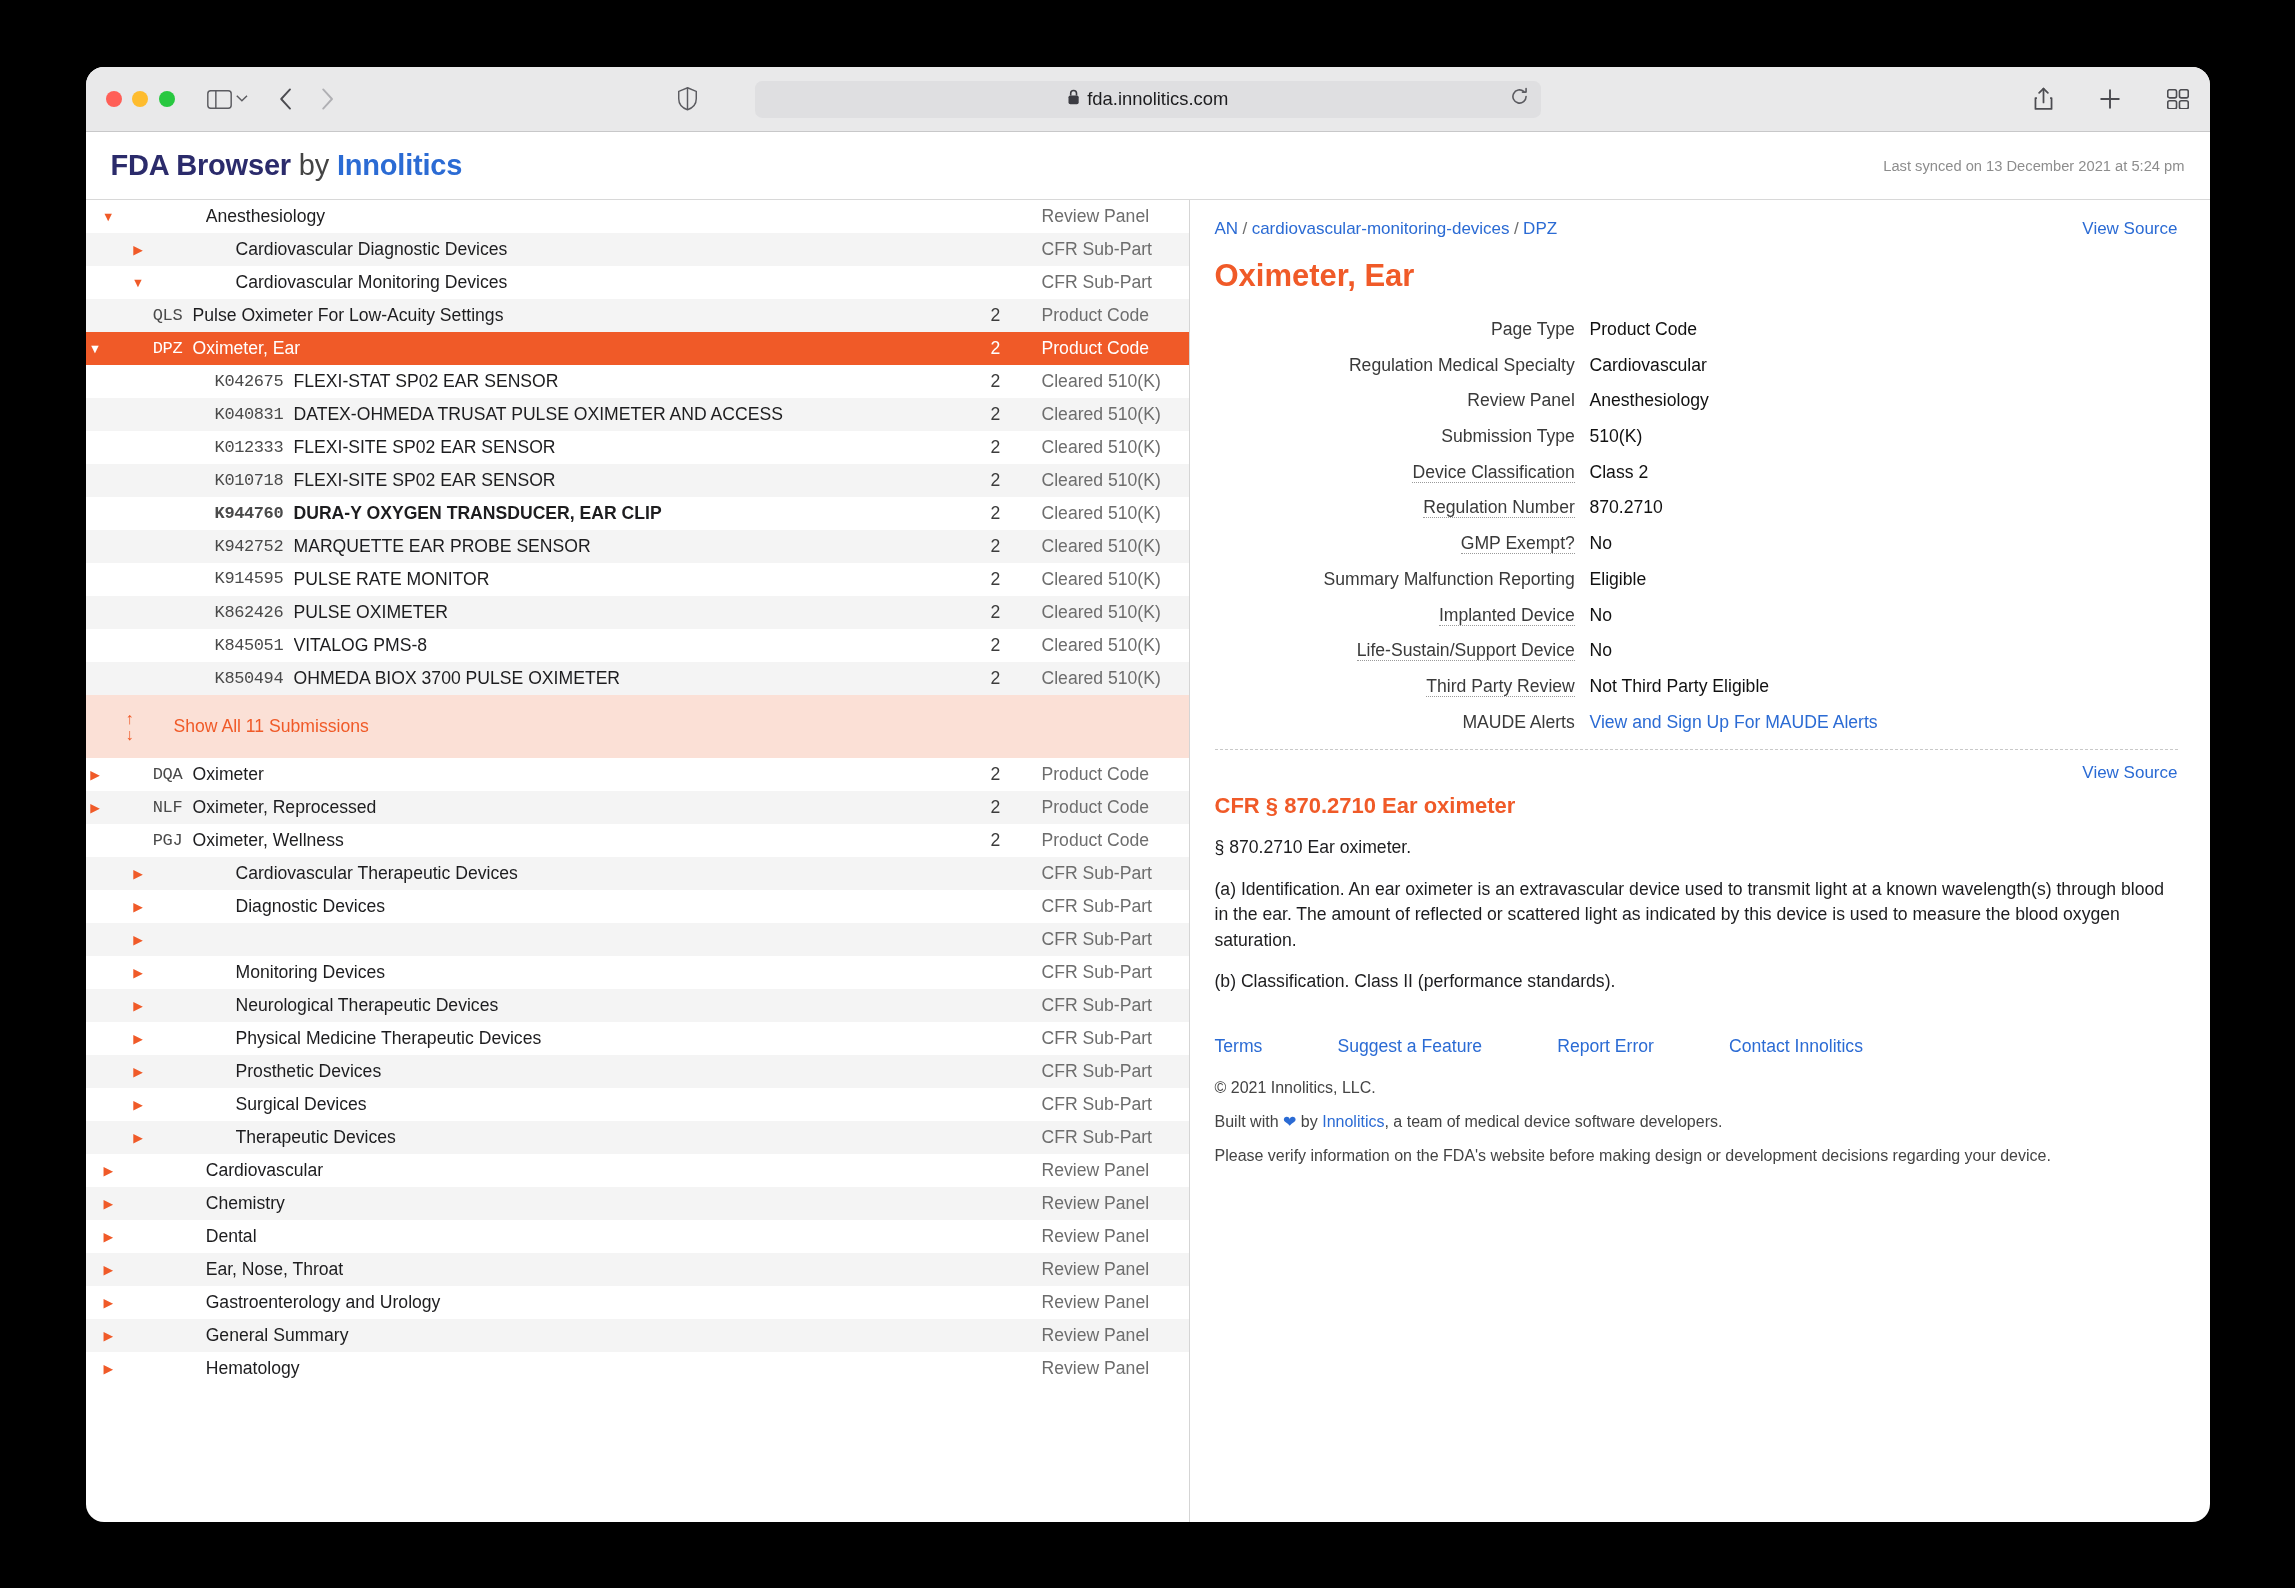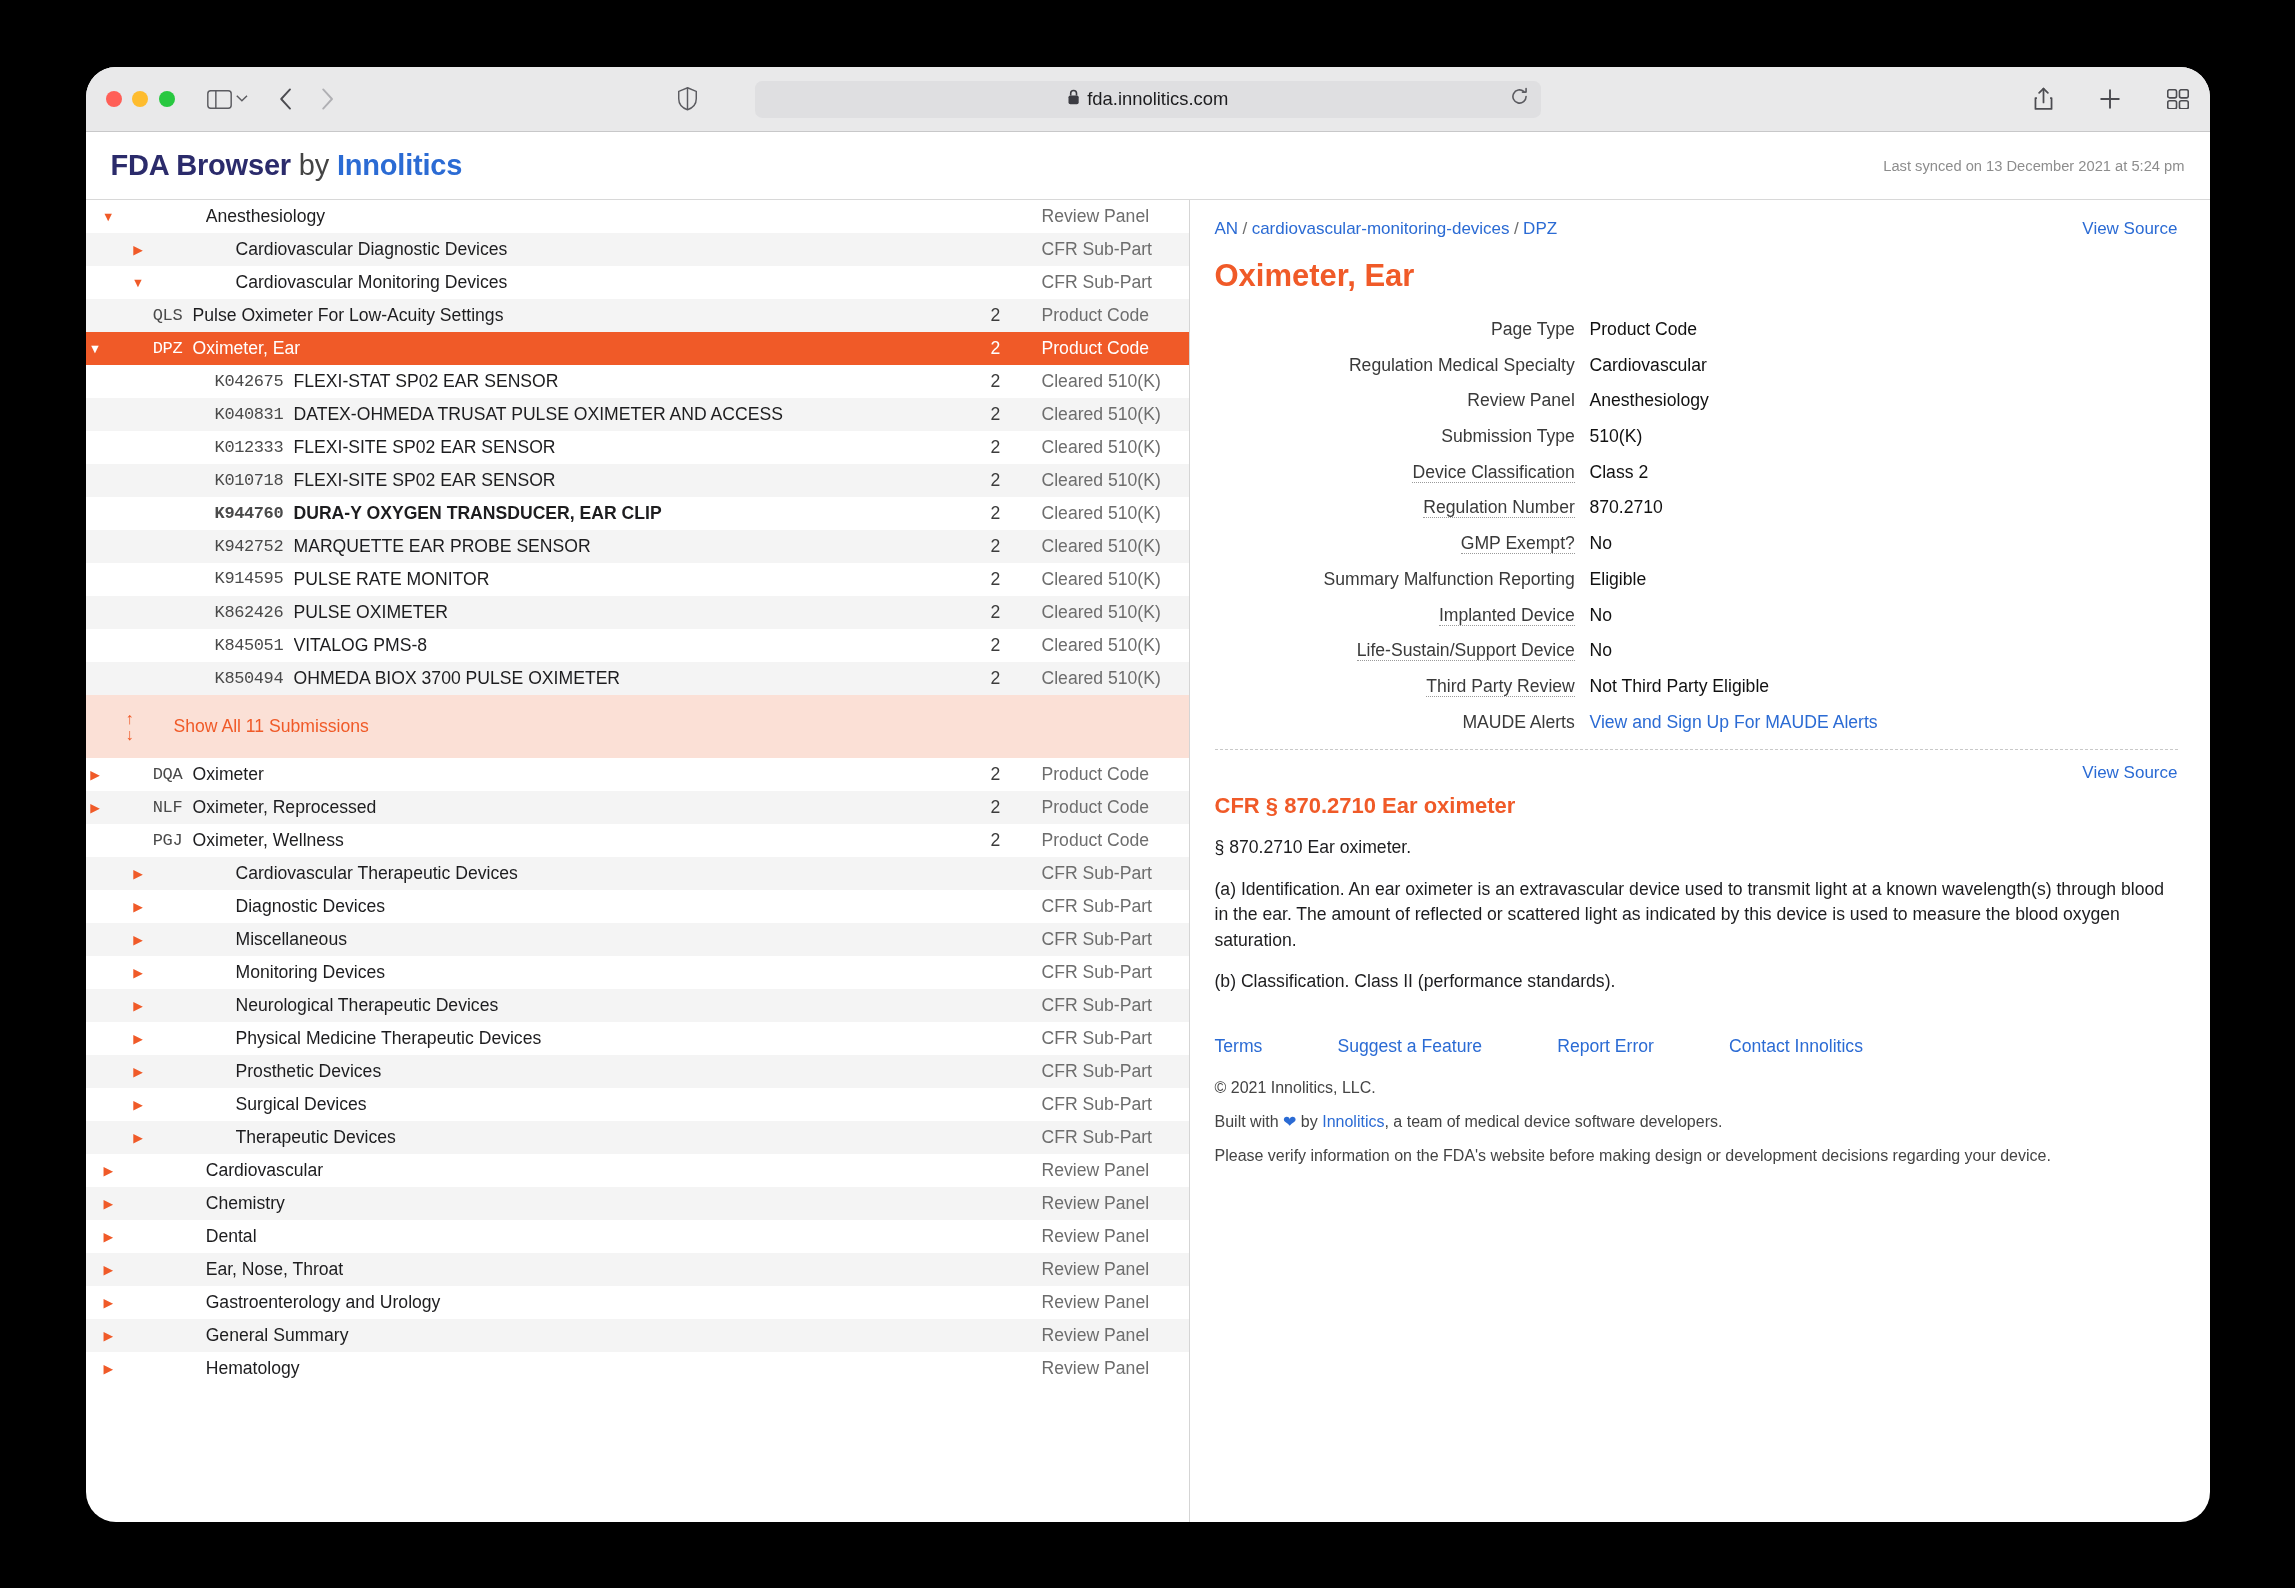--- a/index.html
+++ b/index.html
@@ -11,21 +11,21 @@
   }
   .desktop {
     width: 2295px; height: 1589px;
     background: #000;
     display: flex; align-items: center; justify-content: center;
   }
   .window {
     width: 2124px;
     height: 1455px;
     background: #ffffff;
-    border-radius: 30px;
+    border-radius: 18px;
     overflow: hidden;
     box-shadow: 0 22px 59px rgba(0,0,0,0.6);
     display: flex; flex-direction: column;
   }
   
   .titlebar {
     height: 65px;
     background: #e9e9ea;
     border-bottom: 0.7px solid #c8c8c9;
     display: flex; align-items: center;
@@ -430,21 +430,20 @@
                 <span class="code"></span>
                 <span class="name">Diagnostic Devices</span>
               </div>
               <span class="cls"></span>
               <span class="kind">CFR Sub-Part</span>
             </div>
             <div class="row alt">
               <div class="indent1" style="display:flex;align-items:center;flex:1;min-width:0;">
                 <span class="tri">▶</span>
                 <span class="code"></span>
-                <span class="name">Miscellaneous</span>
               </div>
               <span class="cls"></span>
               <span class="kind">CFR Sub-Part</span>
             </div>
             <div class="row">
               <div class="indent1" style="display:flex;align-items:center;flex:1;min-width:0;">
                 <span class="tri">▶</span>
                 <span class="code"></span>
                 <span class="name">Monitoring Devices</span>
               </div>

